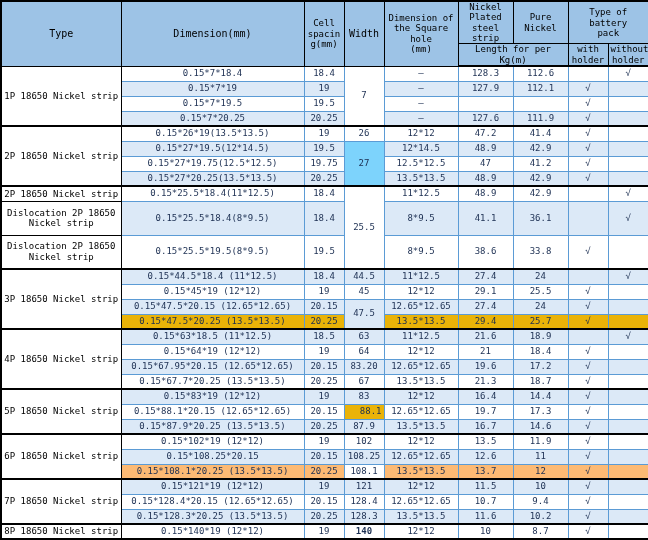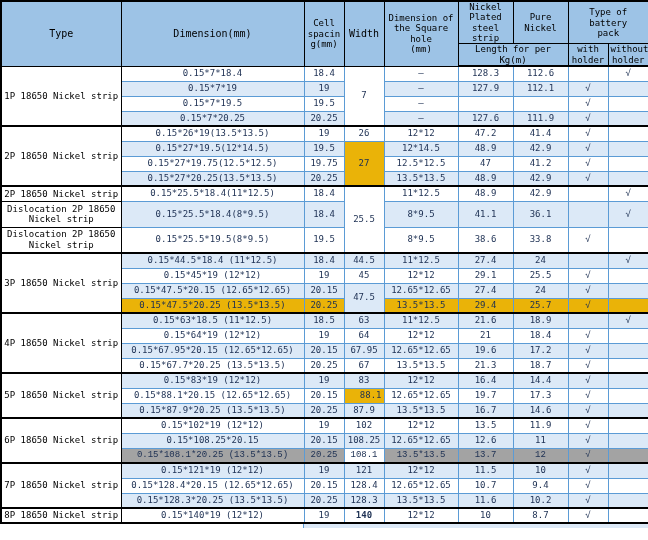--- a/index.html
+++ b/index.html
@@ -14,21 +14,21 @@
   thead tr.h1{height:42px;}
   thead tr.h2{height:22px;}
   thead th.big{font-size:10px;}
   thead tr.h2 th{border-bottom:2px solid #000;}
   
   tbody td{border:1px solid #5B9BD5;font-size:9px;color:#1C2F52;
            white-space:nowrap;line-height:1.2;}
   tbody td.type{border:1px solid #000;color:#000;background:#fff;
                 white-space:normal;line-height:1.15;}
   tbody tr{height:15px;}
-  tbody tr.tall{height:26px;}
+  tbody tr.tall{height:34px;}
   tbody tr.gstart td{border-top:2px solid #000;}
   
   .sliver{width:648px;height:4px;background:#DCE9F7;display:flex;}
   .sliver .left{width:303px;height:4px;background:#fff;border-right:1px solid #5B9BD5;}
 </style>
 </head>
 <body>
 
 <div class="wrap">
   <table>
@@ -118,21 +118,21 @@
           <td style="background: rgb(255, 255, 255);">26</td>
           <td>12*12</td>
           <td>47.2</td>
           <td>41.4</td>
           <td>√</td>
           <td></td>
         </tr>
         <tr class="" style="background: rgb(220, 233, 247);">
           <td>0.15*27*19.5(12*14.5)</td>
           <td>19.5</td>
-          <td rowspan="3" style="background: #eab308;">27</td>
+          <td rowspan="3" style="background: #7dd3fc;">27</td>
           <td>12*14.5</td>
           <td>48.9</td>
           <td>42.9</td>
           <td>√</td>
           <td></td>
         </tr>
         <tr class="" style="background: rgb(255, 255, 255);">
           <td>0.15*27*19.75(12.5*12.5)</td>
           <td>19.75</td>
           <td>12.5*12.5</td>
@@ -238,21 +238,21 @@
           <td style="background: rgb(255, 255, 255); margin-left: 32px;">64</td>
           <td>12*12</td>
           <td>21</td>
           <td>18.4</td>
           <td>√</td>
           <td></td>
         </tr>
         <tr class="" style="background: rgb(220, 233, 247);">
           <td>0.15*67.95*20.15 (12.65*12.65)</td>
           <td>20.15</td>
-          <td style="background: rgb(220, 233, 247);">67.95</td>
+          <td style="background: rgb(220, 233, 247);">83.20</td>
           <td>12.65*12.65</td>
           <td>19.6</td>
           <td>17.2</td>
           <td>√</td>
           <td></td>
         </tr>
         <tr class="" style="background: rgb(255, 255, 255);">
           <td>0.15*67.7*20.25 (13.5*13.5)</td>
           <td>20.25</td>
           <td style="background: rgb(255, 255, 255);">67</td>
@@ -307,21 +307,21 @@
         <tr class="" style="background: rgb(220, 233, 247);">
           <td>0.15*108.25*20.15</td>
           <td>20.15</td>
           <td style="background: rgb(220, 233, 247);">108.25</td>
           <td>12.65*12.65</td>
           <td>12.6</td>
           <td>11</td>
           <td>√</td>
           <td></td>
         </tr>
-        <tr class="" style="background: #a3a3a3; font-family: Liberation Mono, monospace;">
+        <tr class="" style="background: #fdba74;">
           <td>0.15*108.1*20.25 (13.5*13.5)</td>
           <td>20.25</td>
           <td style="background: rgb(255, 255, 255);">108.1</td>
           <td>13.5*13.5</td>
           <td>13.7</td>
           <td>12</td>
           <td>√</td>
           <td></td>
         </tr>
         <tr class="gstart" style="background: rgb(220, 233, 247);">

